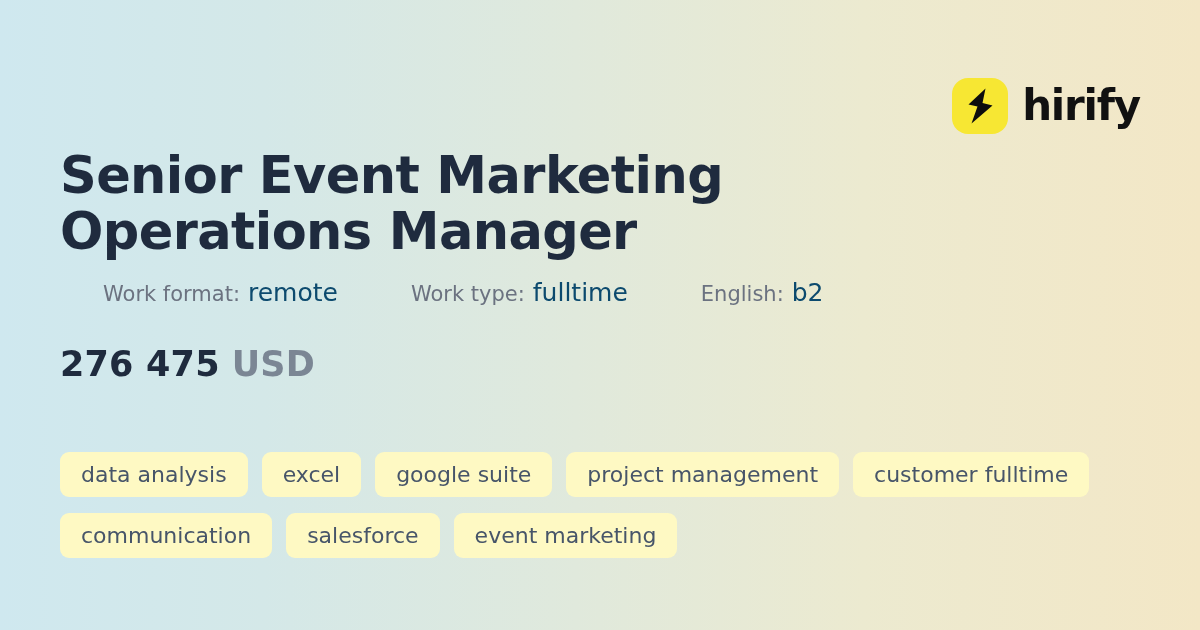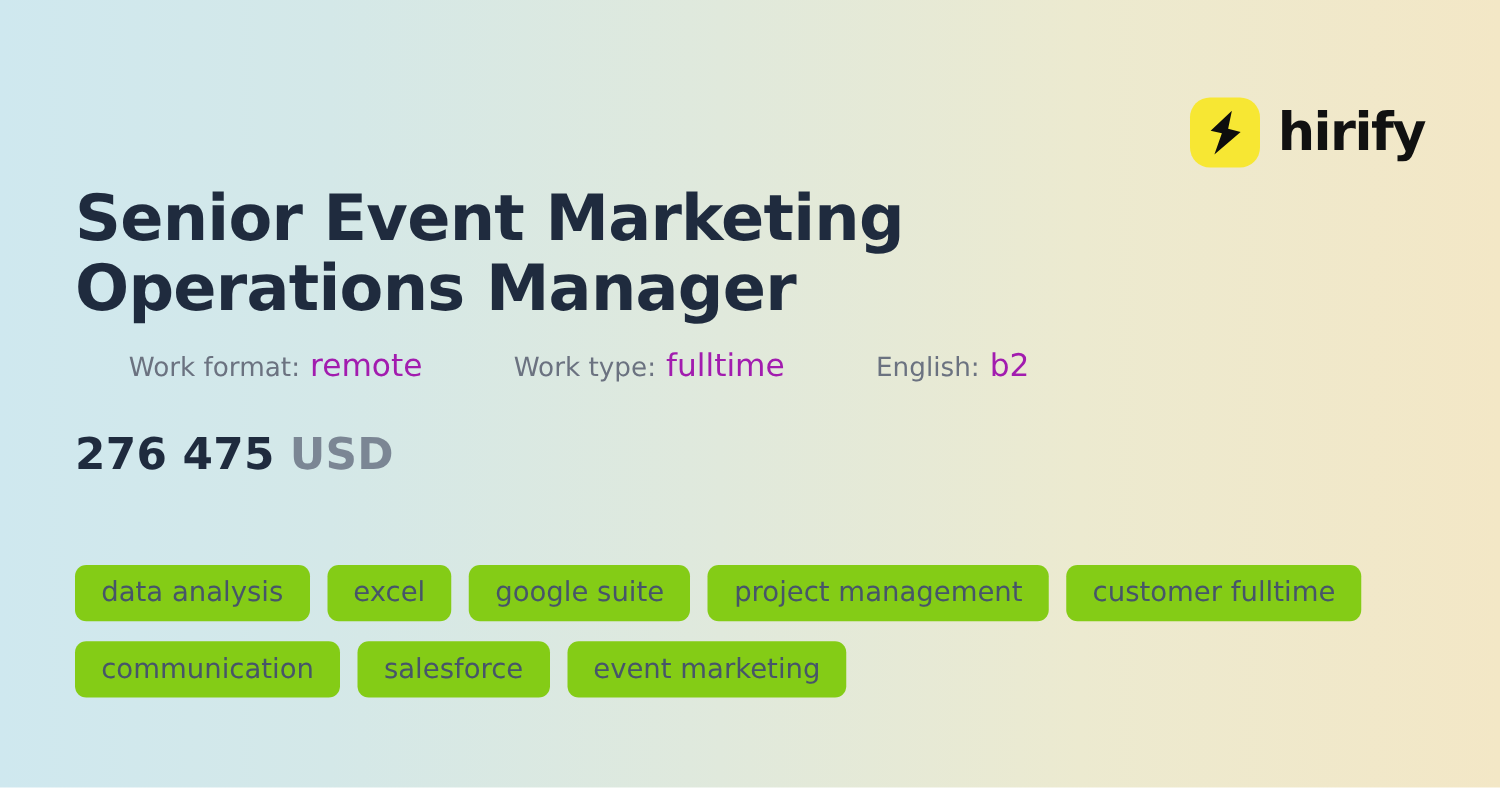--- a/index.html
+++ b/index.html
@@ -94,21 +94,21 @@
   .meta-label {
     font-size: 21px;
     font-weight: 400;
     color: #6b7280;
     margin-left: 43px;
   }
 
   .meta-value {
     font-size: 25px;
     font-weight: 400;
-    color: #a21caf;
+    color: #0c4a6e;
   }
 
   
   .salary {
     position: absolute;
     top: 344px;
     left: 60px;
     display: flex;
     align-items: flex-start;
     gap: 12px;
@@ -136,21 +136,21 @@
     width: 1085px;
     display: flex;
     flex-wrap: wrap;
     gap: 16px 14px;
   }
 
   .tag {
     height: 45px;
     padding: 0 21px;
     border-radius: 9px;
-    background: #84cc16;
+    background: #fef9c3;
     display: flex;
     align-items: center;
     font-size: 22px;
     color: #475569;
     white-space: nowrap;
   }
 </style>
 </head>
 <body>
 

